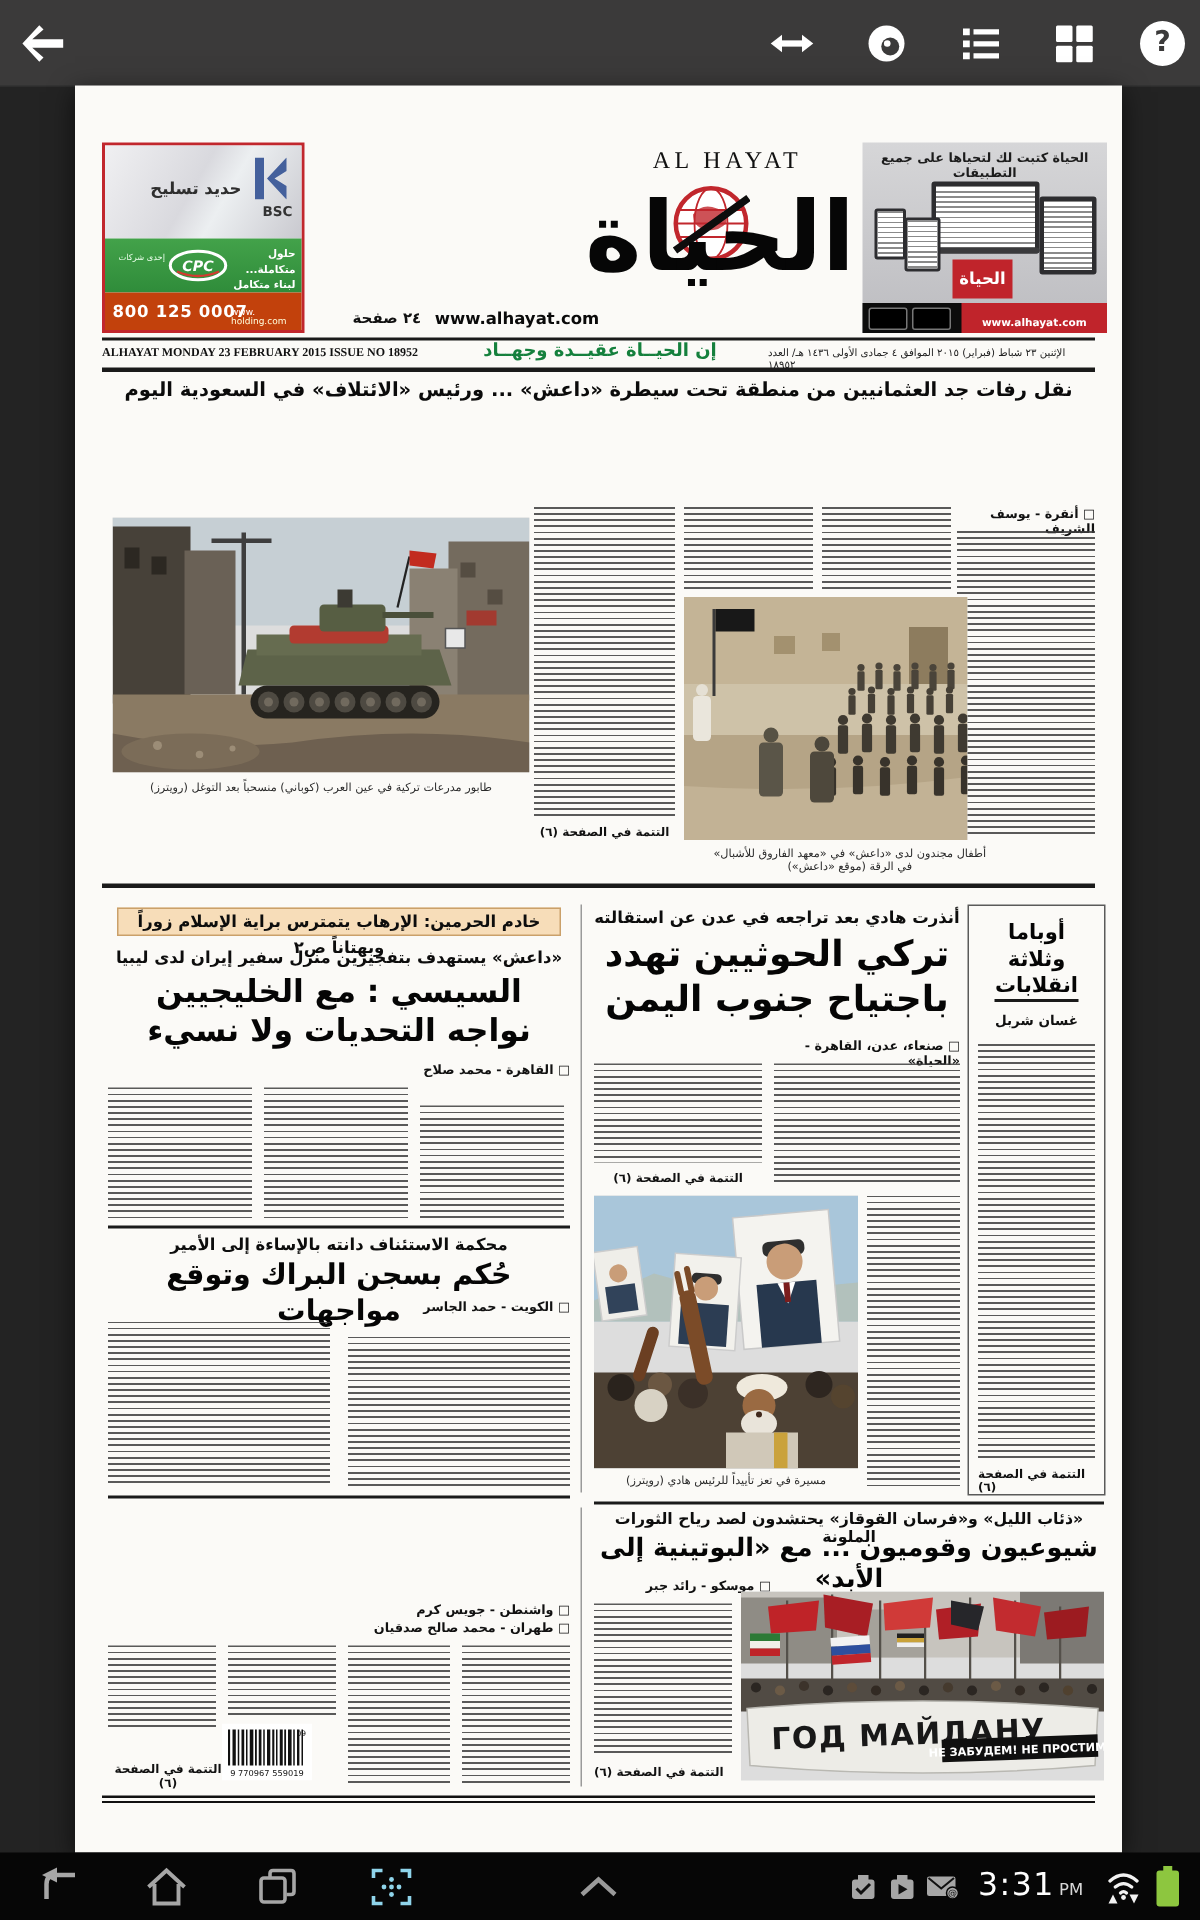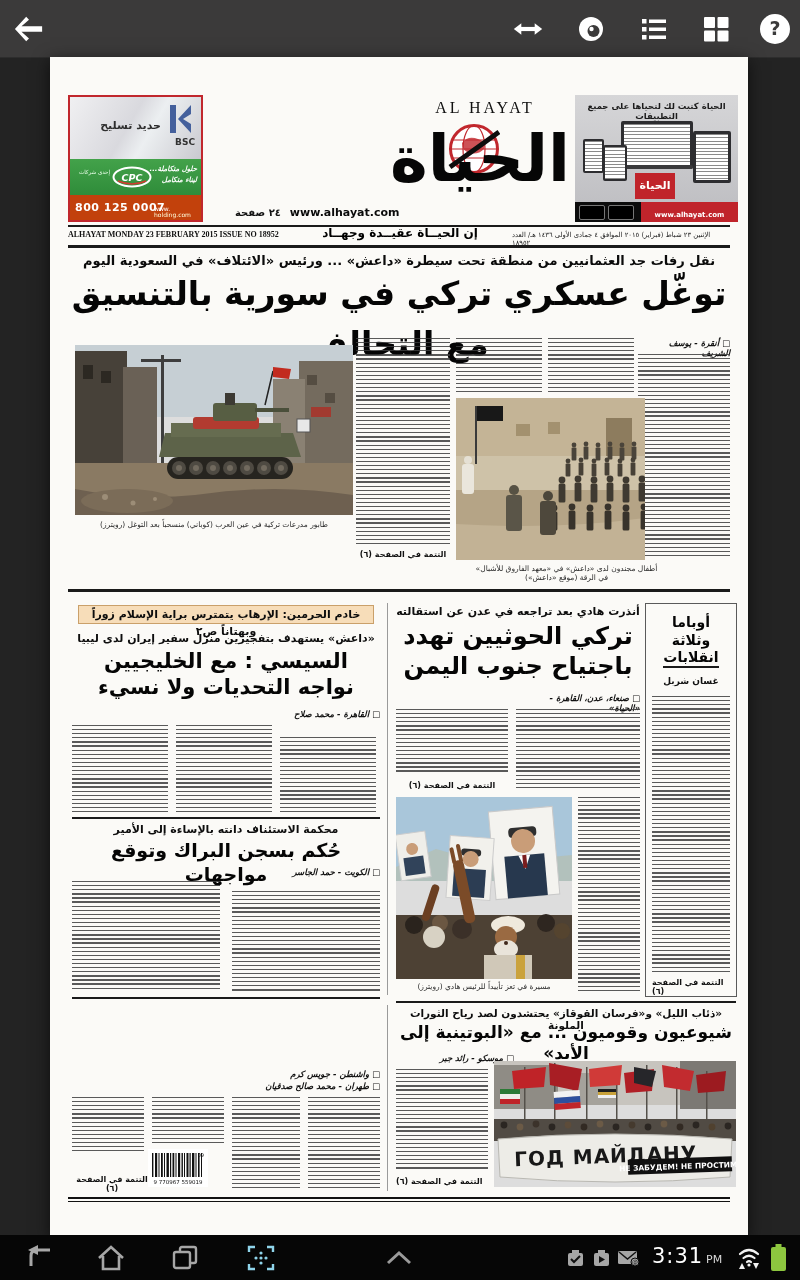--- a/index.html
+++ b/index.html
@@ -1,21 +1,21 @@
 <!DOCTYPE html>
 <html><head>
 <meta charset="utf-8">
 <style>
   html,body{margin:0;padding:0;background:#232323;}
   body{width:800px;height:1280px;position:relative;overflow:hidden;
        font-family:"DejaVu Sans",sans-serif;}
   .ab{position:absolute;}
   .ar{direction:rtl;}
   .c{text-align:center;}
-  .r{text-align:right;font-style:italic;}
+  .r{text-align:right;}
   .b{font-weight:bold;}
   
   #toolbar{left:0;top:0;width:800px;height:57px;background:#3b3a3a;border-bottom:1px solid #2d2d2d;}
   .tbtn{top:14px;width:30px;height:30px;cursor:pointer;}
   #navbar{left:0;top:1235px;width:800px;height:45px;background:#060606;}
   .nbtn{top:8px;width:30px;height:30px;}
   #page{left:50px;top:57px;width:698px;height:1178px;background:#fbfaf7;box-shadow:0 4px 16px rgba(0,0,0,.65);}
   
   .tl{background-image:repeating-linear-gradient(to bottom,#3d3d3d 0,#3d3d3d 1.2px,transparent 1.2px,transparent 4.1px);opacity:.85;}
   .tll{background-image:repeating-linear-gradient(to bottom,#8a8a8a 0,#8a8a8a 1px,transparent 1px,transparent 3.4px);}
@@ -149,26 +149,25 @@
       <div class="badge" style="left:4px;top:3px;width:24px;height:13px;"></div>
       <div class="badge" style="left:33px;top:3px;width:24px;height:13px;"></div>
       <div class="ab c" style="left:66px;top:0;width:97px;height:20px;background:#c0242b;">
         <span class="b" style="font-size:7px;color:#fff;line-height:20px;">www.alhayat.com</span>
       </div>
     </div>
   </div>
 
   <div class="ab rule" style="left:18px;top:168px;width:662px;height:1.5px;"></div>
   <div class="ab b" style="left:18px;top:173px;width:230px;font-size:8px;color:#111;font-family:'Liberation Serif',serif;">ALHAYAT MONDAY 23 FEBRUARY 2015 ISSUE NO 18952</div>
-  <div class="ab ar c b" style="left:240px;top:169px;width:220px;font-size:12px;color:#000000;">إن الحيــاة عقيــدة وجهــاد</div>
+  <div class="ab ar c b" style="left:240px;top:169px;width:220px;font-size:12px;color:#15803d;">إن الحيــاة عقيــدة وجهــاد</div>
   <div class="ab ar" style="left:462px;top:174px;width:218px;font-size:6.8px;color:#222;text-align:left;">الإثنين ٢٣ شباط (فبراير) ٢٠١٥ الموافق ٤ جمادى الأولى ١٤٣٦ هـ/ العدد ١٨٩٥٢</div>
   <div class="ab rule" style="left:18px;top:188px;width:662px;height:3px;"></div>
 
   <div class="ab ar c b" style="left:18px;top:196px;width:662px;font-size:13px;color:#0b0b0b;">نقل رفات جد العثمانيين من منطقة تحت سيطرة «داعش» ... ورئيس «الائتلاف» في السعودية اليوم</div>
-  <div class="ab ar c hl" style="left:18px;top:212px;width:662px;font-size:33px;line-height:50px;">توغّل عسكري تركي في سورية بالتنسيق مع التحالف</div>
 
   <div class="ab ar r byl" style="left:588px;top:281px;width:92px;">□ أنقرة - يوسف الشريف</div>
   <div class="ab tl" style="left:588px;top:297px;width:92px;height:204px;"></div>
   <div class="ab tl" style="left:498px;top:281px;width:86px;height:55px;"></div>
   <div class="ab tl" style="left:406px;top:281px;width:86px;height:55px;"></div>
 
   <div class="ab ph" style="left:406px;top:341px;width:189px;height:162px;">
     <svg width="189" height="162" viewBox="0 0 189 162" preserveAspectRatio="none">
       <defs>
         <g id="fgs">

